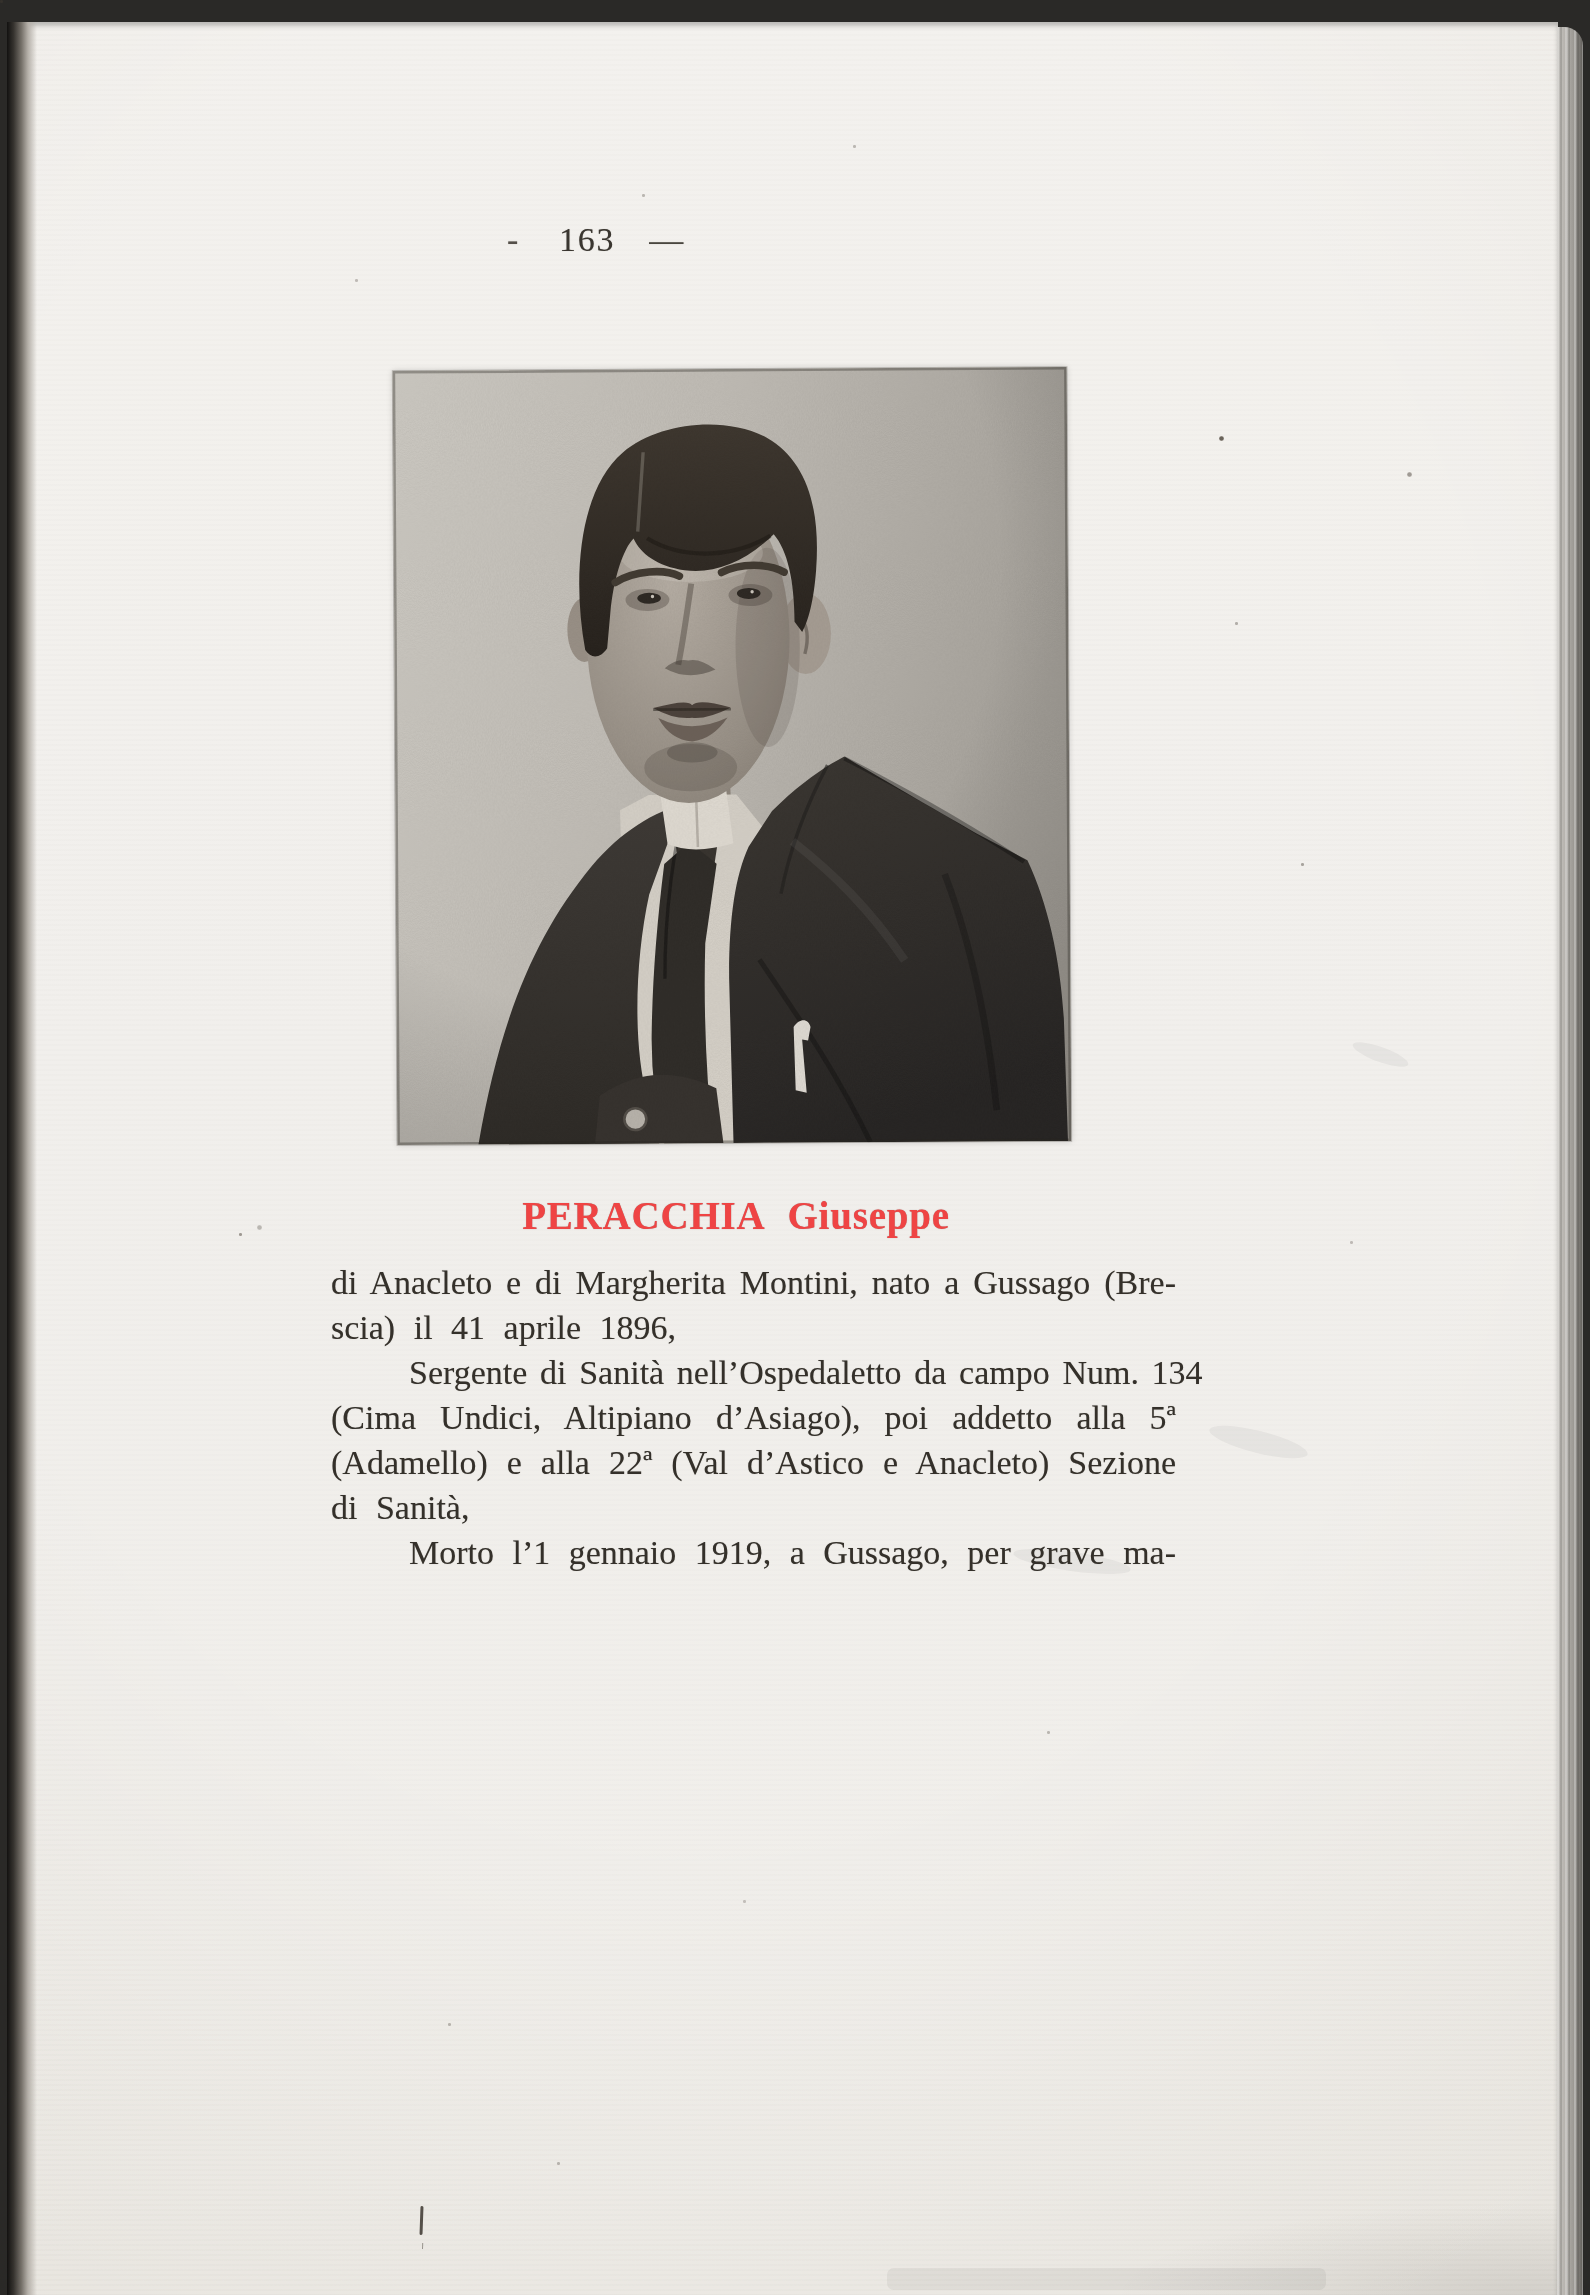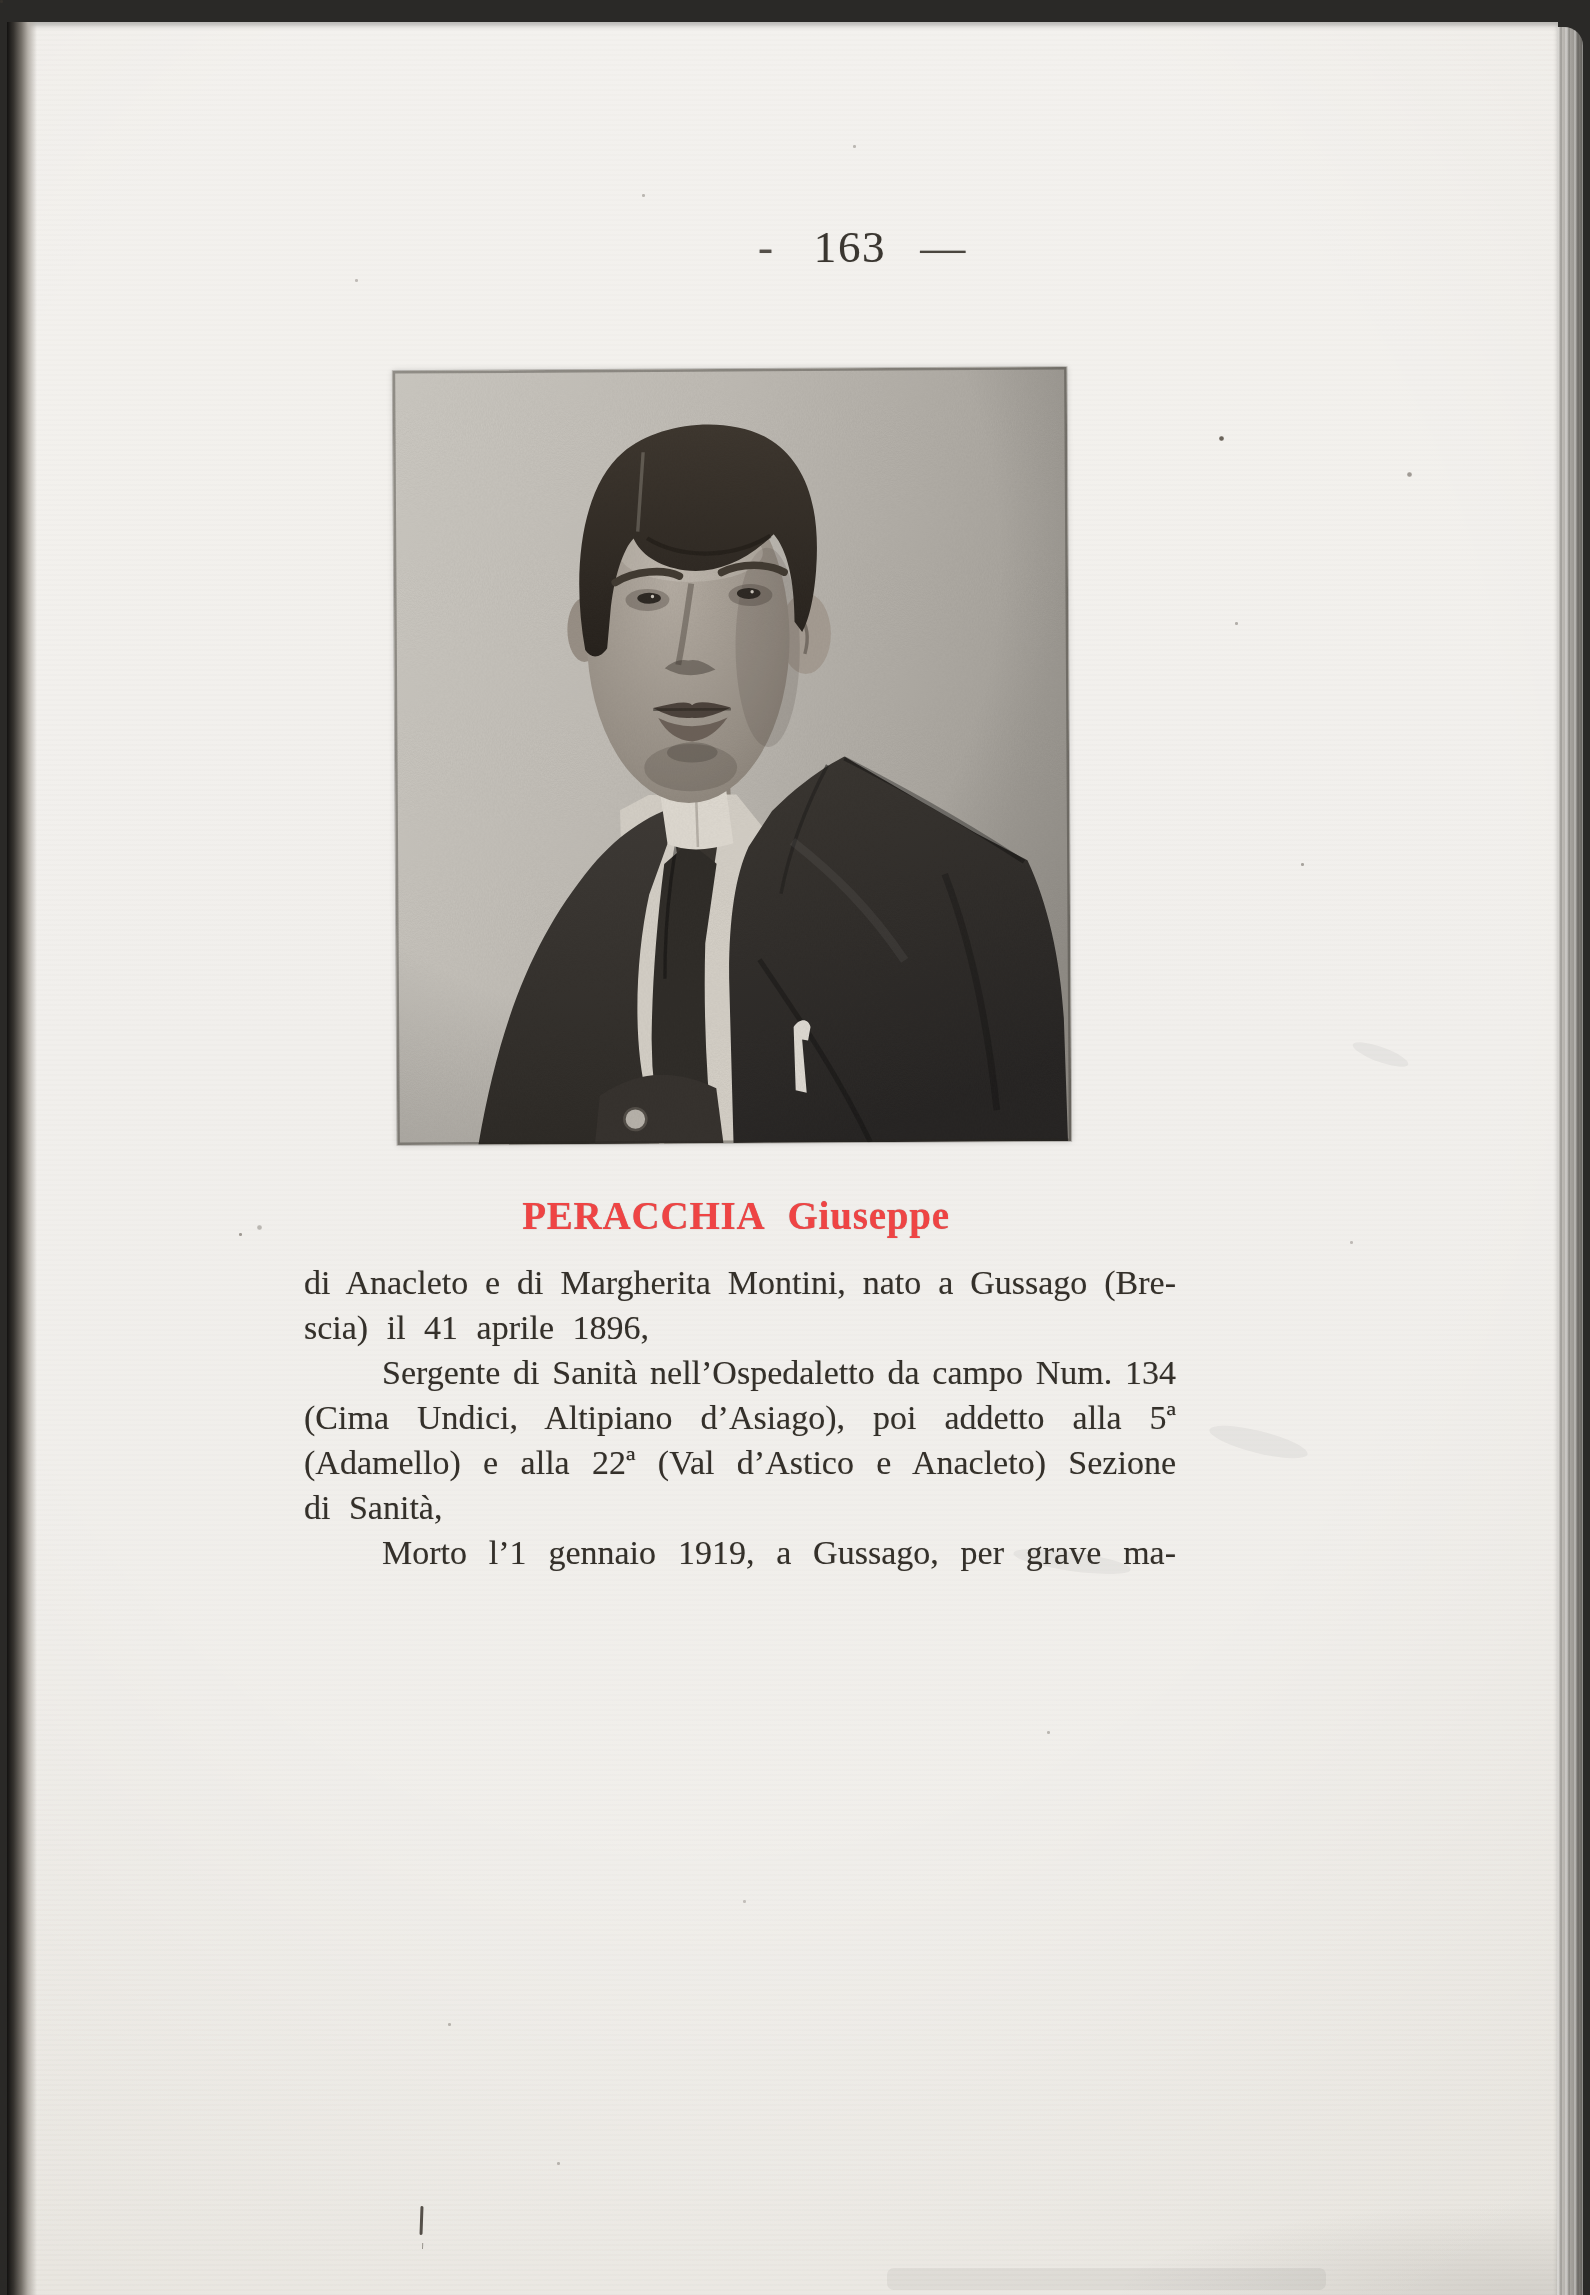--- a/index.html
+++ b/index.html
@@ -31,37 +31,37 @@
   .page-stack{
     position:absolute;left:1557px;top:27px;width:26px;height:2268px;
     border-top-right-radius:18.6px;
     background:
       repeating-linear-gradient(90deg, rgba(255,255,255,.28) 0 1.7px, rgba(0,0,0,.14) 3.4px 5px, rgba(0,0,0,0) 5px 8.4px),
       linear-gradient(90deg,#c9c6c1 0%,#b3b0ab 35%,#97948f 70%,#605d59 100%);
   }
   
   .page-number{
     position:absolute;left:507px;top:221px;width:460px;
-    text-align:right;font-size:45px;color:#3a3630;letter-spacing:1.7px;
+    text-align:left;font-size:34px;color:#3a3630;letter-spacing:1.7px;
     text-shadow:0 0 0.8px rgba(58,54,48,.4);
   }
   .page-number .dash-l{margin-right:39px;color:#55504a;}
   .page-number .dash-r{margin-left:34px;color:#4a463f;}
   .heading{
     position:absolute;left:297px;top:1193px;width:878px;
     text-align:center;font-weight:bold;font-size:39px;color:#ef4444;
     letter-spacing:0.8px;word-spacing:13.5px;white-space:nowrap;
     text-shadow:0 0 0.8px rgba(46,42,37,.45);
   }
   .bodytext{
     position:absolute;left:304px;top:1260px;width:872px;
     font-size:34px;line-height:45px;color:#34302a;
     text-shadow:0 0 0.8px rgba(52,48,42,.35);
   }
-  .line{white-space:nowrap;text-align:justify;text-align-last:justify;word-spacing:4.2px;}
+  .line{white-space:nowrap;text-align:justify;text-align-last:justify;word-spacing:4.2px;margin-left:27px;}
   .line.indent{text-indent:78px;}
   .line.end{text-align-last:left;word-spacing:10px;}
   
   .photo-wrap{
     position:absolute;left:395px;top:369px;width:674px;height:774px;
     transform:rotate(-0.35deg);
     background:#c3bfb8;
     box-shadow:0 0 0 0.8px rgba(64,58,52,.30), 0 0 6.8px rgba(0,0,0,.18);
   }
   .photo-wrap svg{display:block;width:100%;height:100%;}

